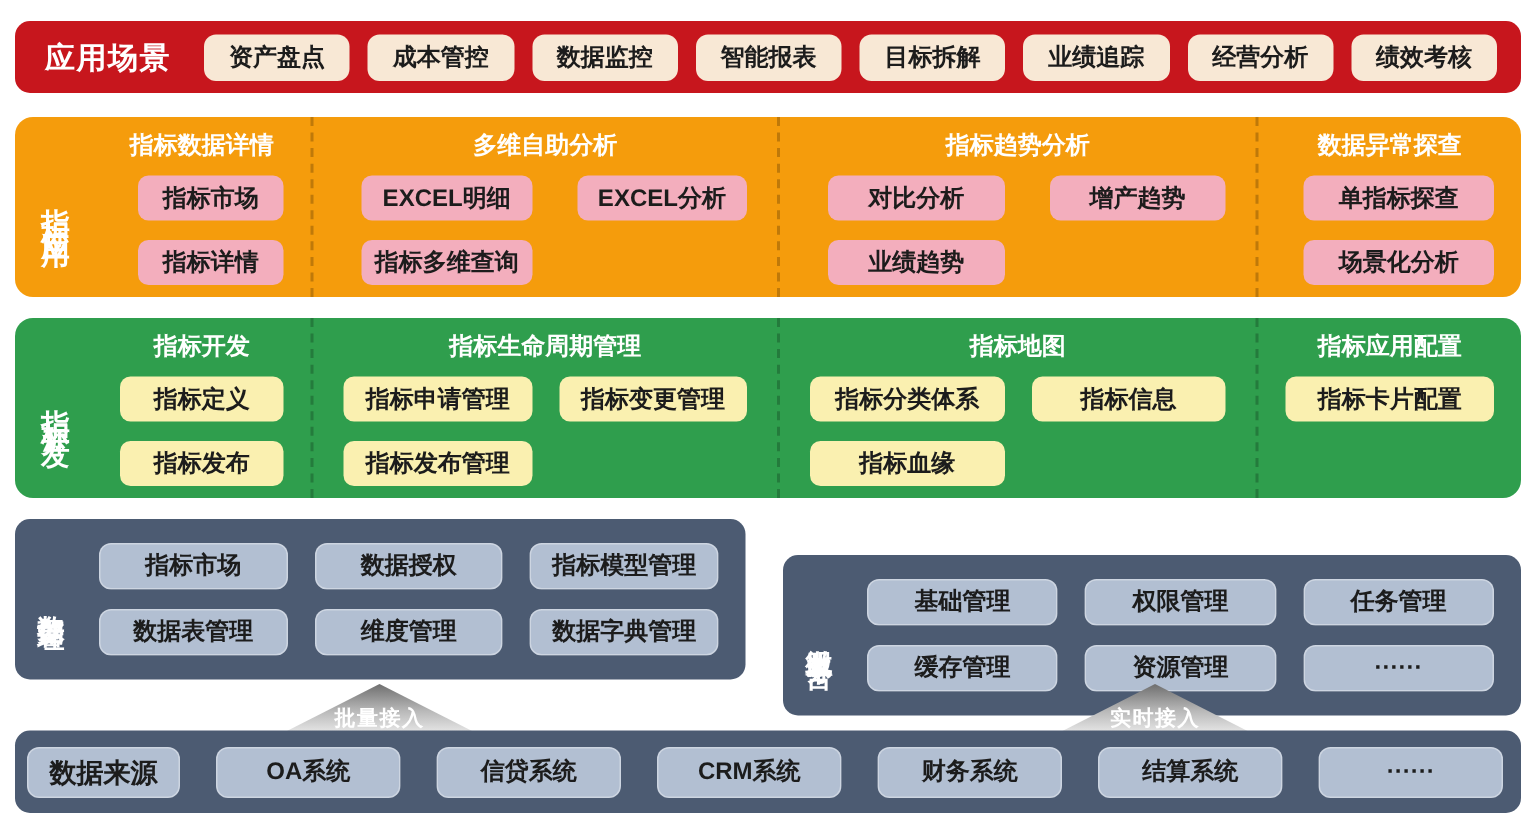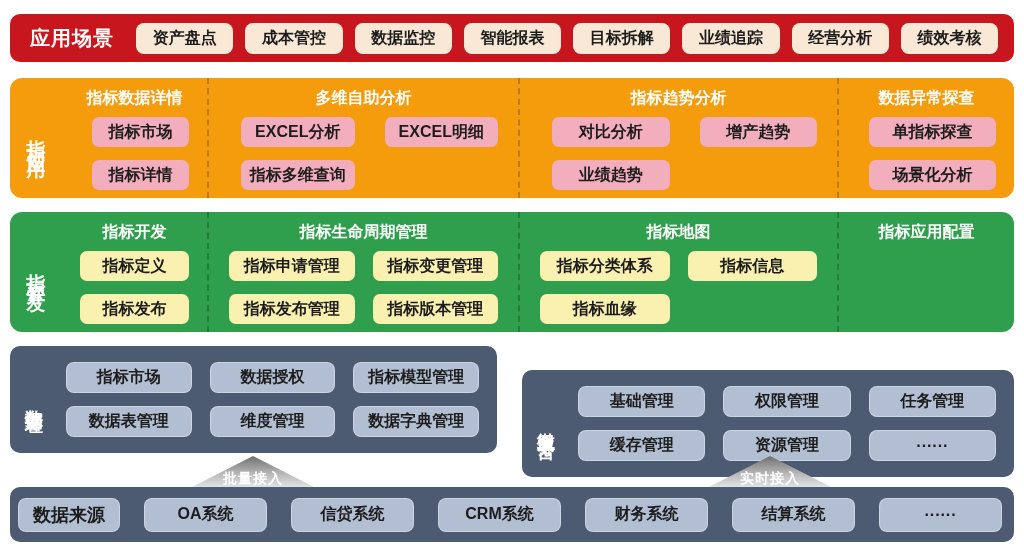--- a/index.html
+++ b/index.html
@@ -121,22 +121,22 @@
       <div class="col c1">
         <div class="col-title">指标数据详情</div>
         <div class="grid">
           <div class="chip">指标市场</div>
           <div class="chip">指标详情</div>
         </div>
       </div>
       <div class="col c2">
         <div class="col-title">多维自助分析</div>
         <div class="grid">
+          <div class="chip">EXCEL明细</div>
           <div class="chip">EXCEL分析</div>
-          <div class="chip">EXCEL明细</div>
           <div class="chip">指标多维查询</div>
         </div>
       </div>
       <div class="col c3">
         <div class="col-title">指标趋势分析</div>
         <div class="grid">
           <div class="chip">对比分析</div>
           <div class="chip">增产趋势</div>
           <div class="chip">业绩趋势</div>
         </div>
@@ -160,33 +160,35 @@
           <div class="chip">指标定义</div>
           <div class="chip">指标发布</div>
         </div>
       </div>
       <div class="col c2">
         <div class="col-title">指标生命周期管理</div>
         <div class="grid">
           <div class="chip">指标申请管理</div>
           <div class="chip">指标变更管理</div>
           <div class="chip">指标发布管理</div>
-          <div class="chip">指标版本管理</div>
         </div>
       </div>
       <div class="col c3">
         <div class="col-title">指标地图</div>
         <div class="grid">
           <div class="chip">指标分类体系</div>
           <div class="chip">指标信息</div>
           <div class="chip">指标血缘</div>
         </div>
       </div>
       <div class="col c4">
         <div class="col-title">指标应用配置</div>
+        <div class="grid">
+          <div class="chip">指标卡片配置</div>
+        </div>
       </div>
     </div>
   </div>
 
   <div class="panel left">
     <div class="v-label">数据管理</div>
     <div class="grid">
       <div class="chip">指标市场</div>
       <div class="chip">数据授权</div>
       <div class="chip">指标模型管理</div>

